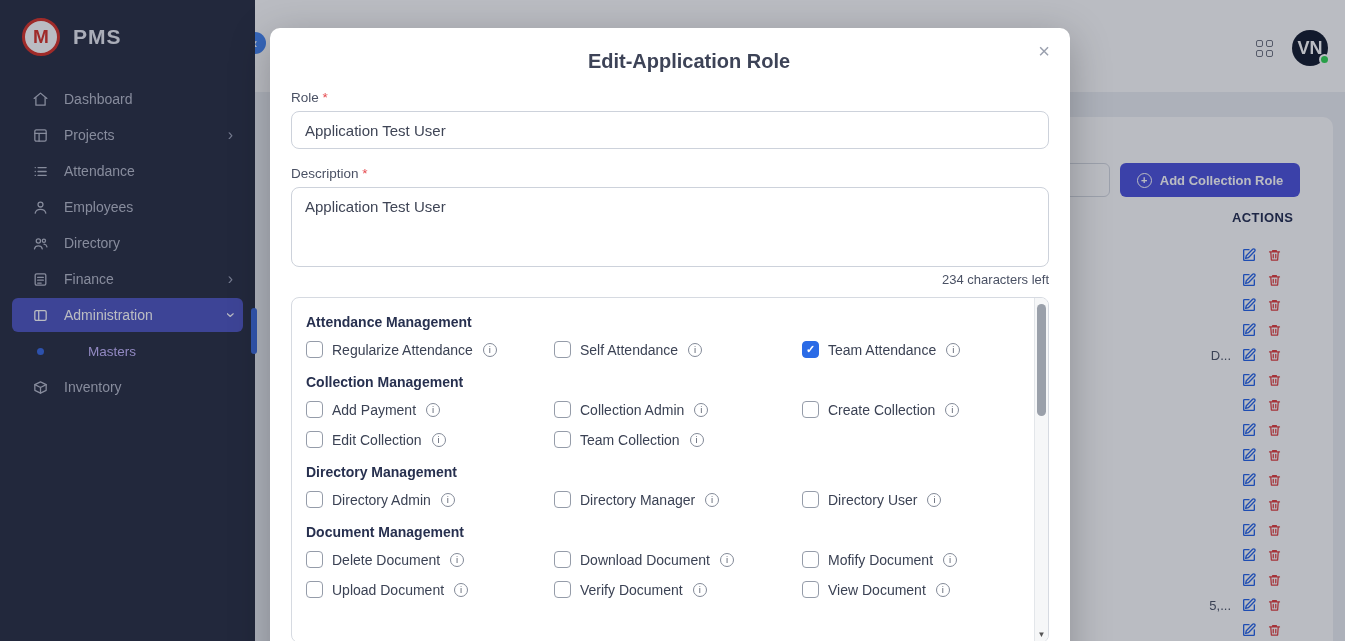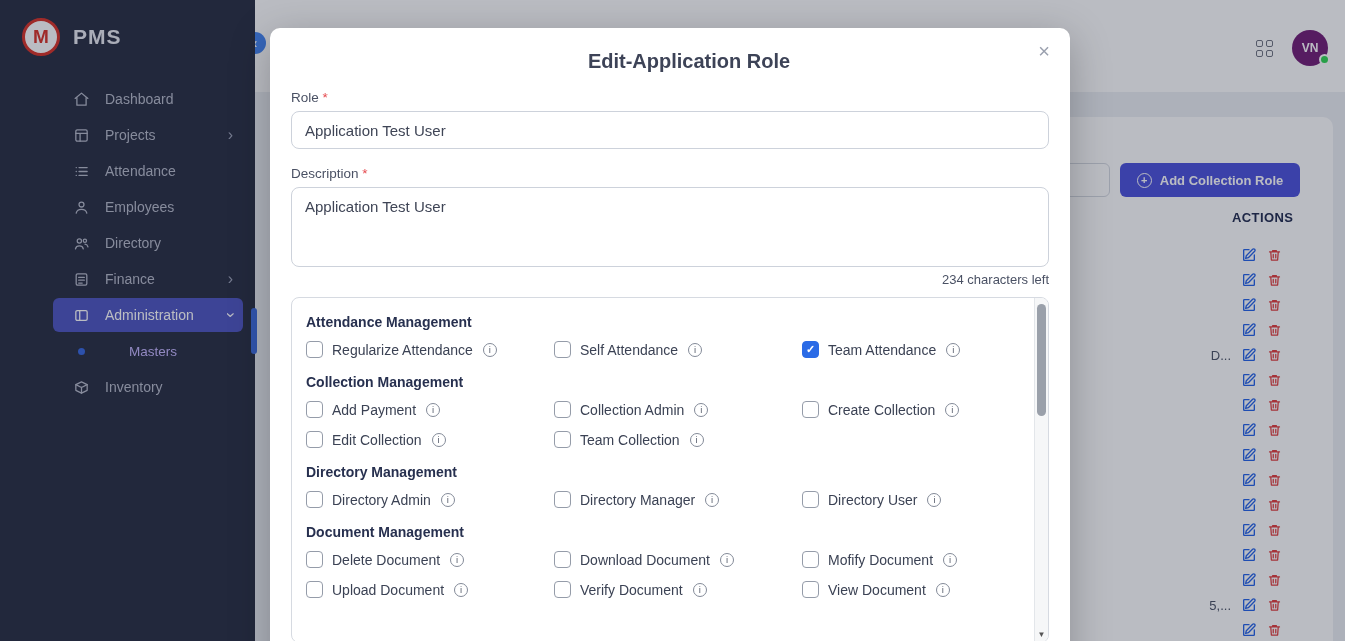--- a/index.html
+++ b/index.html
@@ -5,21 +5,21 @@
   * { box-sizing: border-box; margin: 0; padding: 0; }
   body { font-family: "Liberation Sans", sans-serif; background:#edeff4; }
   .page { position:relative; width:1345px; height:641px; overflow:hidden; background:#edeff4; }
 
   
   .sidebar { position:absolute; left:0; top:0; width:255px; height:100%; background:#262b40; z-index:10; }
   .logo-row { display:flex; align-items:center; gap:13px; padding:18px 20px 20px 22px; }
   .logo-badge { width:38px; height:38px; border-radius:50%; background:#fff; border:3px solid #d93025;
                 display:flex; align-items:center; justify-content:center; color:#d93025; font-weight:700; font-size:19px; }
   .logo-text { color:#e8eaf1; font-size:21px; font-weight:700; letter-spacing:1px; }
-  .nav { padding-top:4px;padding-left:41px; }
+  .nav { padding-top:4px; }
   .nav-item { display:flex; align-items:center; gap:14px; height:34px; margin:2px 12px; padding:0 10px 0 20px;
               border-radius:6px; color:#b6bac9; font-size:14px; cursor:pointer; }
   .nav-icon { width:18px; height:18px; display:flex; align-items:center; }
   .nav-icon svg { width:17px; height:17px; }
   .nav-item.active { background:#4d53c0; color:#fff; }
   .nav-item.active .nav-icon { color:#fff; }
   .chev { margin-left:auto; font-size:16px; color:#9aa0b4; line-height:1; }
   .chev.down { display:inline-block; transform:rotate(90deg); color:#e3e5f2; }
   .nav-item.active .chev { color:#fff; }
   .nav-sub { display:flex; align-items:center; height:34px; padding-left:37px; gap:44px; color:#b6bac9; font-size:13.5px; cursor:pointer; }
@@ -29,22 +29,22 @@
   .side-indicator { position:absolute; left:251px; top:308px; width:6px; height:46px; background:#3b6ae0; border-radius:3px; z-index:12; }
 
   
   .main { position:absolute; left:255px; right:0; top:0; bottom:0; background:#edeff4; }
   .topbar { position:absolute; left:0; right:0; top:0; height:92px; background:#ffffff; }
   .collapse-btn { position:absolute; left:-11px; top:32px; width:22px; height:22px; border-radius:50%;
                   background:#4285f4; color:#fff; border:none; font-size:14px; font-weight:700; line-height:1;
                   display:flex; align-items:center; justify-content:center; cursor:pointer; box-shadow:0 0 0 2px rgba(255,255,255,.55); }
   .apps-icon { position:absolute; right:72px; top:40px; display:grid; grid-template-columns:7px 7px; grid-template-rows:7px 7px; gap:3px; cursor:pointer; }
   .apps-icon span { border:1.6px solid #6f7380; border-radius:2px; }
-  .avatar { position:absolute; right:17px; top:30px; width:36px; height:36px; border-radius:50%; background:#701a75;
-            color:#fff; font-weight:700; font-size:12px; display:flex; align-items:center; justify-content:center; cursor:pointer; }
+  .avatar { position:absolute; right:17px; top:30px; width:36px; height:36px; border-radius:50%; background:#0f172a;
+            color:#fff; font-weight:700; font-size:18px; display:flex; align-items:center; justify-content:center; cursor:pointer; }
   .avatar .status { position:absolute; right:-2px; bottom:1px; width:11px; height:11px; background:#2fd651; border:2px solid #fff; border-radius:50%; }
   .card { position:absolute; left:28px; right:12px; top:117px; bottom:-20px; background:#fff; border-radius:10px; }
   .search-stub { position:absolute; left:680px; width:175px; top:163px; height:34px; background:#fff; border:1px solid #d5d9e0; border-radius:6px; }
   .add-role-btn { position:absolute; left:865px; top:163px; width:180px; height:34px; background:#4a4fdb; border:none; border-radius:6px;
                   color:#fff; display:flex; align-items:center; justify-content:center; gap:8px; font-size:13px; font-weight:600;
                   font-family:"Liberation Sans", sans-serif; cursor:pointer; }
   .plus-badge { width:15px; height:15px; border:1.5px solid #fff; border-radius:50%; display:flex; align-items:center; justify-content:center; font-size:11px; line-height:1; }
   .actions-header { position:absolute; left:977px; top:210px; font-size:13px; font-weight:700; color:#202a4e; letter-spacing:.4px; }
   .action-rows { position:absolute; left:0; right:0; top:245px; height:400px; }
   .action-row { position:absolute; right:63px; display:flex; align-items:center; gap:10px; height:20px; }

